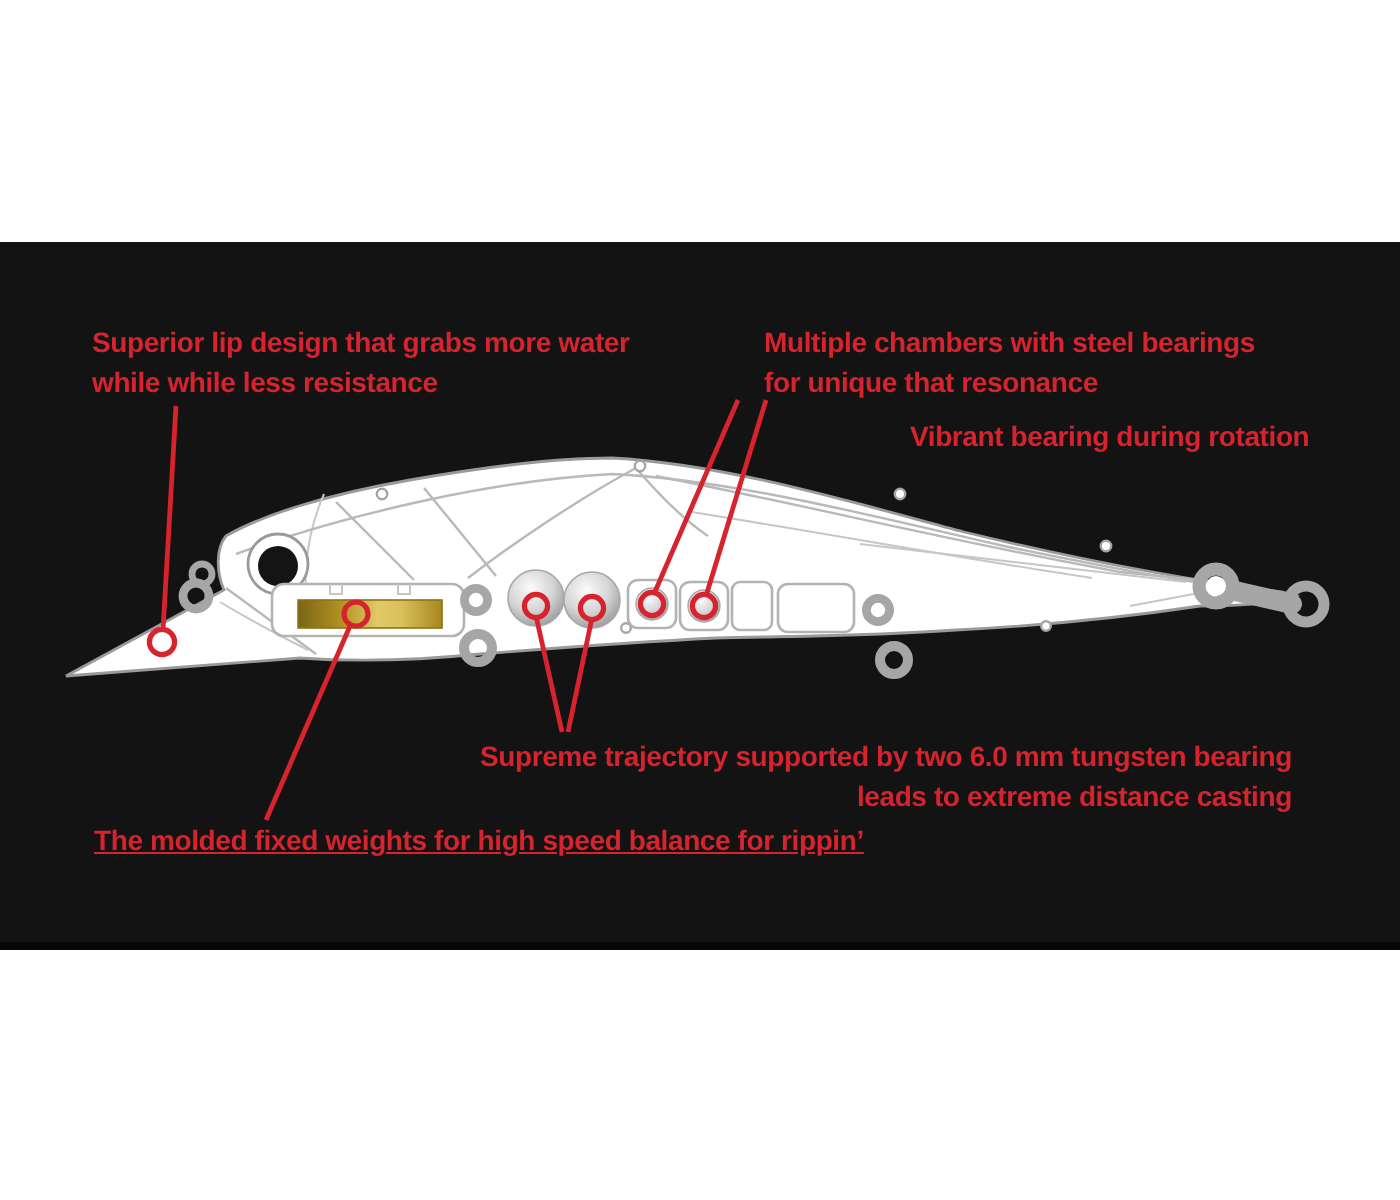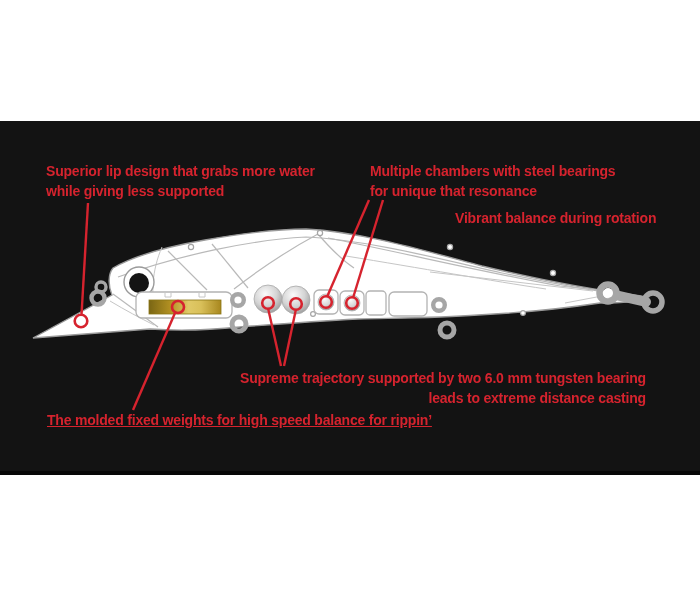--- a/index.html
+++ b/index.html
@@ -19,21 +19,21 @@
   }
   svg.diagram { position:absolute; left:0; top:0; }
   .ann {
     position:absolute;
     color: var(--accent-red, #d6232e);
     font-weight:bold; font-size:14px; line-height:20px;
     letter-spacing:-0.2px; white-space:nowrap;
   }
   .ann div { height:20px; }
   #ann-lip      { left:46px;  top:161px; }
-  #ann-chambers { left:370px; top:161px; }
+  #ann-chambers { left:382px; top:161px; }
   #ann-flashing { left:455px; top:208px; }
   #ann-tungsten { left:240px; top:368px;text-align:right; }
   #ann-weights  { left:47px;  top:410px;text-decoration:underline; }
 
   
   .body-fill   { fill:#ffffff; stroke: var(--lure-outline,#9a9a9a); stroke-width:1.4; }
   .inner-line  { fill:none; stroke:#b9b9b9; stroke-width:1.2; }
   .inner-line2 { fill:none; stroke:#c6c6c6; stroke-width:1; }
   .joint       { fill:#ffffff; stroke:#a5a5a5; stroke-width:1.2; }
   .chamber     { fill:#ffffff; stroke:#b3b3b3; stroke-width:1.3; }
@@ -172,30 +172,30 @@
     <g>
       <line class="redline" x1="327" y1="297" x2="369" y2="200"></line>
       <line class="redline" x1="353" y1="298" x2="383" y2="200"></line>
       <circle class="redring" cx="326" cy="302" r="5.8"></circle>
       <circle class="redring" cx="352" cy="303" r="5.8"></circle>
     </g>
   </svg>
 
   <div class="ann" id="ann-lip">
     <div>Superior lip design that grabs more water</div>
-    <div>while giving less supported</div>
+    <div>while while less resistance</div>
   </div>
 
   <div class="ann" id="ann-chambers">
     <div>Multiple chambers with steel bearings</div>
     <div>for unique that resonance</div>
   </div>
 
   <div class="ann" id="ann-flashing">
-    <div>Vibrant balance during rotation</div>
+    <div>Vibrant bearing during rotation</div>
   </div>
 
   <div class="ann" id="ann-tungsten">
     <div>Supreme trajectory supported by two 6.0 mm tungsten bearing</div>
     <div>leads to extreme distance casting</div>
   </div>
 
   <div class="ann" id="ann-weights">
     <div>The molded fixed weights for high speed balance for rippin’</div>
   </div>

